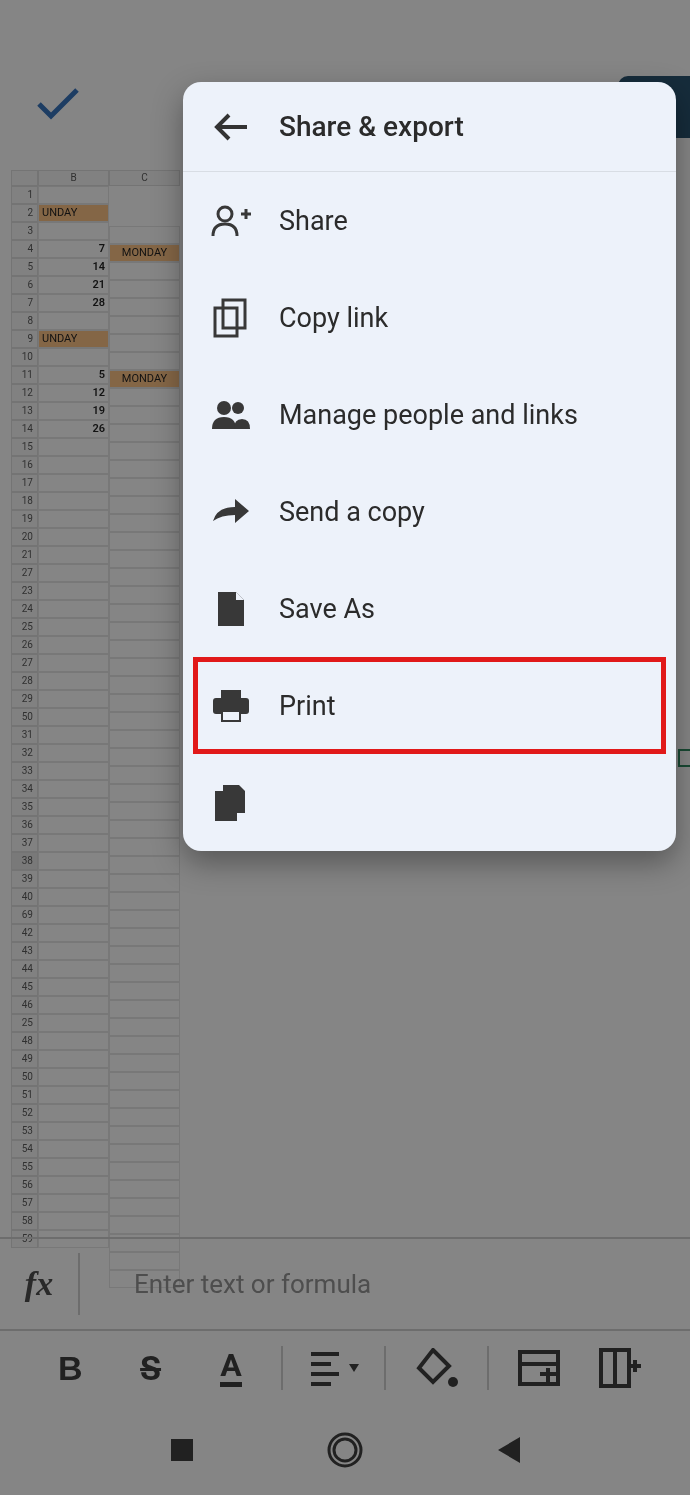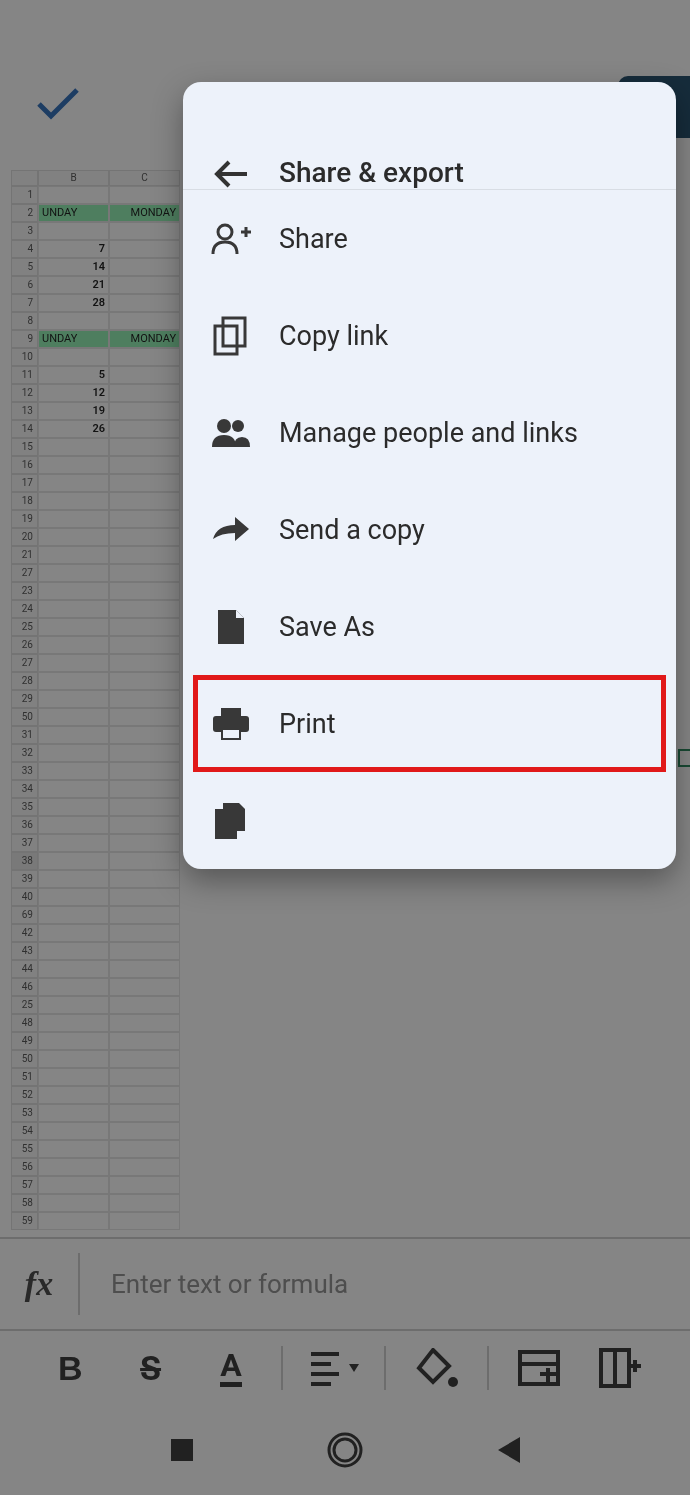--- a/index.html
+++ b/index.html
@@ -16,48 +16,48 @@
   .sheet { position:absolute; top:170px; left:11px; right:0; bottom:260px; }
   .colheads { display:flex; height:16px; }
   .rownum-head { width:27px; height:16px; background:#f6f6f6; border:1px solid #d9d9d9; }
   .colhead { height:16px; background:#f6f6f6; border:1px solid #d9d9d9; font-size:10px; color:#444; text-align:center; line-height:14px; }
   .colB { width:71px; } .colC { width:71px; }
   .sheetbody { position:absolute; top:16px; left:0; right:0; bottom:0; }
   .row { display:flex; height:18px; }
   .rnum { width:27px; font-size:10px; color:#444; text-align:right; padding-right:4px; background:#f6f6f6; border:1px solid #d9d9d9; line-height:16px; }
   .rnum.sel { background:#e5e5e5; }
   .cell { height:18px; border:1px solid #e2e2e2; font-size:11px; line-height:16px; padding:0 3px; overflow:hidden; white-space:nowrap; }
-  .cB { width:71px; } .cC { width:71px; text-align:right; }
-  .hdr { background:#86efac; font-size:11px; }
+  .cB { width:71px; } .cC { width:71px; text-align:center;margin-top:40px; }
+  .hdr { background:#fdba74; font-size:11px; }
   .num { text-align:right; font-weight:600; }
   .selcell { position:absolute; border:2px solid #0f7b4a; width:14px; height:18px; right:-2px; pointer-events:none; }
 
   
-  .fxbar { position:absolute; left:0; right:0; bottom:166px; height:92px; border-top:2px solid #c9c9c9; display:flex; align-items:center; }
+  .fxbar { position:absolute; left:0; right:0; bottom:166px; height:92px; border-top:2px solid #c9c9c9; display:flex; align-items:center;gap:36px; }
   .fx { width:80px; text-align:center; font-style:italic; font-family:"Times New Roman",serif; font-size:34px; font-weight:bold; color:#333; border-right:2px solid #c9c9c9; height:62px; line-height:62px; }
-  .fxinput { flex:1; height:60px; padding-left:18px; font-size:26px; color:#858585; display:flex; align-items:center;margin-left:13px; }
+  .fxinput { flex:1; height:60px; padding-left:18px; font-size:26px; color:#858585; display:flex; align-items:center; }
 
   
   .toolbar { position:absolute; left:0; right:0; bottom:90px; height:76px; border-top:2px solid #c9c9c9; display:flex; align-items:center; justify-content:space-around; padding:0 30px; }
   .tbtn { width:60px; height:50px; display:flex; align-items:center; justify-content:center; color:#222; }
   .sep { width:2px; height:44px; background:#c9c9c9; }
   .tB { font-size:34px; font-weight:800; font-family:Arial; }
   .tS { font-size:34px; font-weight:700; text-decoration:line-through; }
   .tA { font-size:32px; font-weight:700; border-bottom:5px solid #222; line-height:30px; padding-bottom:2px; }
 
   
   .navbar { position:absolute; left:0; right:0; bottom:0; height:90px; display:flex; align-items:center; justify-content:space-around; padding:0 100px; }
   .navbtn { width:50px; height:50px; display:flex; align-items:center; justify-content:center; }
 
   
   .scrim { position:absolute; inset:0; background:rgba(32,32,32,0.55); }
 
   
   .menu { position:absolute; left:183px; top:82px; width:493px; background:#edf2fa; border-radius:18px; box-shadow:0 12px 30px rgba(0,0,0,0.35); overflow:hidden; }
-  .menu-header { height:108px; display:flex; align-items:flex-end; border-bottom:1px solid #d8dde4; }
+  .menu-header { height:90px; display:flex; align-items:center; border-bottom:1px solid #d8dde4; }
   .menu-back { width:96px; display:flex; align-items:center; justify-content:center; }
   .menu-title { font-size:28px; color:#2b2b2b; font-weight:500; }
   .menu-item { height:97px; display:flex; align-items:center; position:relative; }
   .menu-icon { width:96px; display:flex; align-items:center; justify-content:center; color:#383838; }
   .menu-label { font-size:27px; color:#2b2b2b; }
   .hl { position:absolute; left:10px; right:10px; top:0; bottom:0; border:5px solid #e11919; pointer-events:none; }
   svg { display:block; }
 </style>
 </head>
 <body>
@@ -294,20 +294,25 @@
           <div class="rnum">43</div>
           <div class="cell cB"></div>
           <div class="cell cC"></div>
         </div>
         <div class="row">
           <div class="rnum">44</div>
           <div class="cell cB"></div>
           <div class="cell cC"></div>
         </div>
         <div class="row">
+          <div class="rnum">45</div>
+          <div class="cell cB"></div>
+          <div class="cell cC"></div>
+        </div>
+        <div class="row">
           <div class="rnum">46</div>
           <div class="cell cB"></div>
           <div class="cell cC"></div>
         </div>
         <div class="row">
           <div class="rnum">25</div>
           <div class="cell cB"></div>
           <div class="cell cC"></div>
         </div>
         <div class="row">

